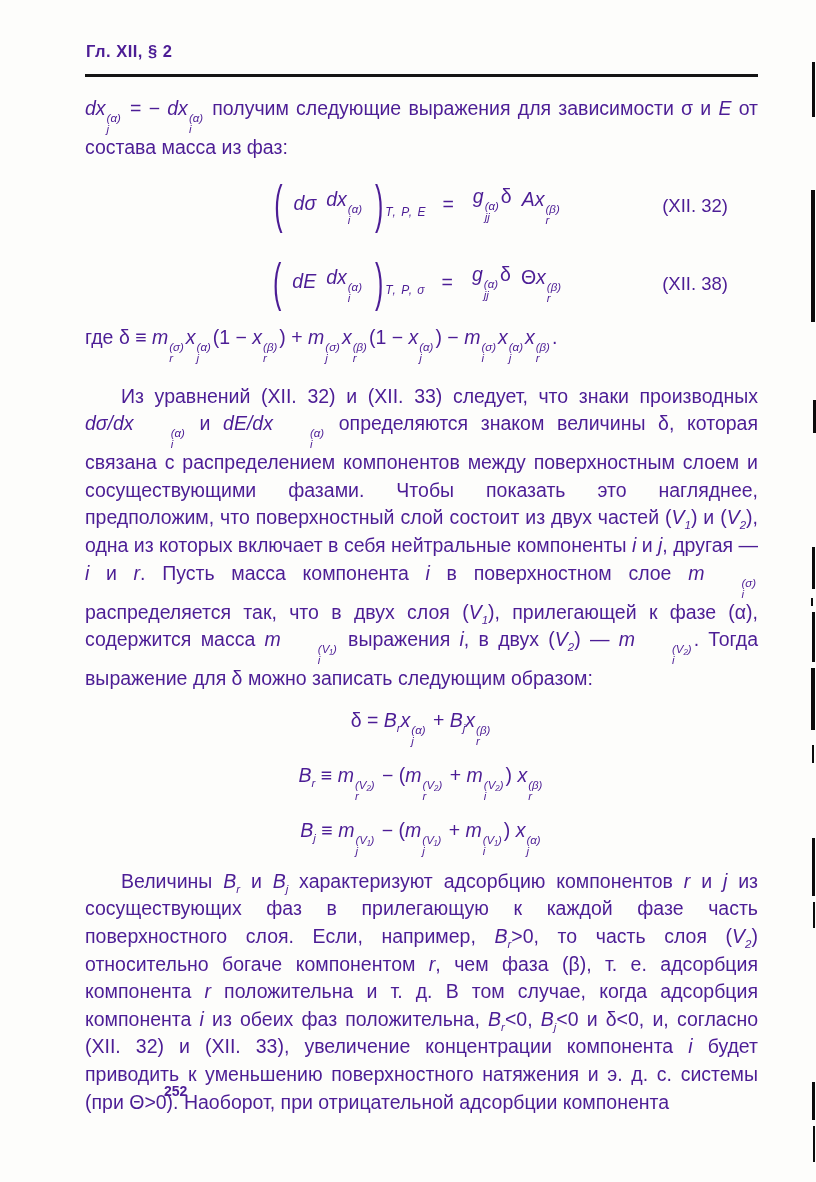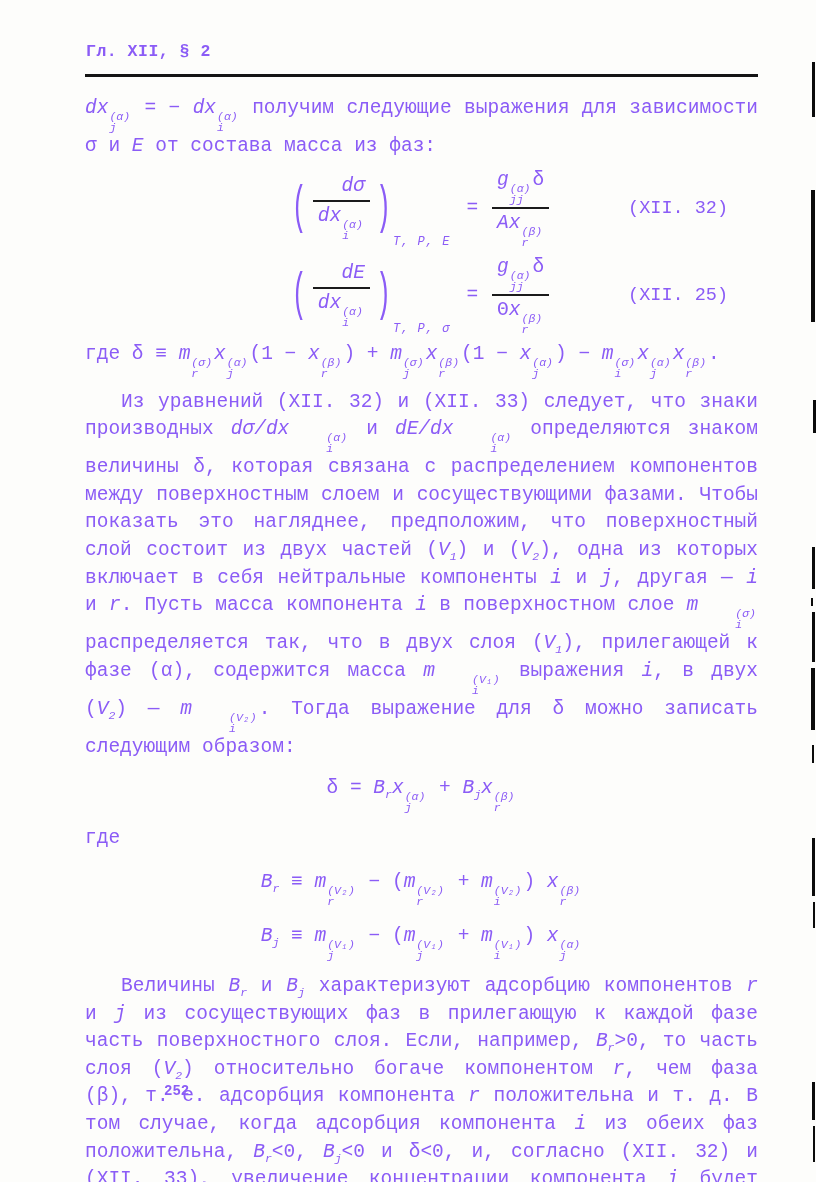--- a/index.html
+++ b/index.html
@@ -1,19 +1,19 @@
 <!DOCTYPE html>
 <html><head>
 <meta charset="utf-8">
 <style>
   html,body { margin:0; padding:0; }
   .page {
     position:relative; width:816px; height:1182px;
-    background:#fdfdfb; color:#8b5cf6;
-    font-family:Liberation Mono, monospace;
+    background:#fdfdfb; color:#4c1d95;
+    font-family:Liberation Sans, sans-serif;
     overflow:hidden;
   }
   .header {
     position:absolute; left:86px; top:42px;
     font-weight:bold; font-size:16.5px; letter-spacing:.5px;
   }
   .rule { position:absolute; left:85px; top:74px; width:673px; height:3px; background:#141414; }
   .text {
     position:absolute; left:85px; top:95px; width:673px;
     font-size:19.5px; line-height:27.6px; text-align:justify;
@@ -27,26 +27,26 @@
     vertical-align:-7px; font-size:11.5px; line-height:10px;
     margin:0 2px 0 1px; font-style:italic;
   }
   .ss .ssup { height:11px; }
   .ss .ssub { height:10px; }
   .eqrow {
     position:relative; display:flex; justify-content:center; align-items:center;
     margin:8px 0 6px; min-height:70px; line-height:23px;
   }
   .eqlabel { position:absolute; right:30px; top:50%; transform:translateY(-50%); font-size:18.5px;margin-left:40px; }
-  .frac { display:inline-flex; flex-direction:column; align-items:flex-end; margin:0 4px; text-align:center; }
+  .frac { display:inline-flex; flex-direction:row; align-items:center; margin:0 4px; text-align:center; }
   .frac .num { padding:0 5px 2px; }
   .frac .bar { align-self:stretch; height:2px; background:#1b1b1b; }
   .frac .den { padding:3px 5px 0; }
   .bigp { display:inline-block; transform:scaleY(2.1); font-size:25px; margin:0 2px; }
-  .cond { font-size:12px; font-style:italic; position:relative; top:34px; margin:0 6px 0 0; letter-spacing:1px; }
+  .cond { font-size:12px; font-style:italic; position:relative; top:8px; margin:0 6px 0 0; letter-spacing:1px; }
   .eqsign { margin:0 10px; }
   .ceq { text-align:center; margin:12px 0; line-height:34px; }
   .gde { margin:2px 0 0; }
   .pagenum { position:absolute; left:164px; top:1083px; font-weight:bold; font-size:14px; }
   .art { position:absolute; background:#0b0b0b; }
 </style>
 </head>
 <body>
 
 <div class="page">
@@ -108,21 +108,21 @@
         <span class="num"><span class="rv">g</span><span class="ss">
               <span class="ssup">(α)</span>
               <span class="ssub">jj</span>
             </span><span class="rt">δ</span></span>
         <span class="bar"></span>
         <span class="den"><span class="rt">Θ</span><span class="rv">x</span><span class="ss">
               <span class="ssup">(β)</span>
               <span class="ssub">r</span>
             </span></span>
       </span>
-      <span class="eqlabel">(XII. 25)</span>
+      <span class="eqlabel">(XII. 38)</span>
     </div>
 
     <p><span class="rt">где  δ ≡ </span><span class="rv">m</span><span class="ss">
           <span class="ssup">(σ)</span>
           <span class="ssub">r</span>
         </span><span class="rv">x</span><span class="ss">
           <span class="ssup">(α)</span>
           <span class="ssub">j</span>
         </span><span class="rt">(1 − </span><span class="rv">x</span><span class="ss">
           <span class="ssup">(β)</span>
@@ -140,21 +140,21 @@
           <span class="ssup">(σ)</span>
           <span class="ssub">i</span>
         </span><span class="rv">x</span><span class="ss">
           <span class="ssup">(α)</span>
           <span class="ssub">j</span>
         </span><span class="rv">x</span><span class="ss">
           <span class="ssup">(β)</span>
           <span class="ssub">r</span>
         </span><span class="rt">.</span></p>
 
-    <p class="indent" style="margin-top:10px;"><span class="rt">Из уравнений (XII. 32) и (XII. 33) следует, что знаки производных </span><span class="rv">dσ/dx</span><span class="ss">
+    <p class="indent" style="margin-top:20px;"><span class="rt">Из уравнений (XII. 32) и (XII. 33) следует, что знаки производных </span><span class="rv">dσ/dx</span><span class="ss">
           <span class="ssup">(α)</span>
           <span class="ssub">i</span>
         </span><span class="rt"> и </span><span class="rv">dE/dx</span><span class="ss">
           <span class="ssup">(α)</span>
           <span class="ssub">i</span>
         </span><span class="rt"> определяются знаком величины δ, которая связана с распределением компонентов между поверхностным слоем и сосуществующими фазами. Чтобы показать это нагляднее, предположим, что поверхностный слой состоит из двух частей (</span><span class="rv">V</span><sub>1</sub><span class="rt">) и (</span><span class="rv">V</span><sub>2</sub><span class="rt">), одна из которых включает в себя нейтральные компоненты </span><span class="rv">i</span><span class="rt"> и </span><span class="rv">j</span><span class="rt">, другая — </span><span class="rv">i</span><span class="rt"> и </span><span class="rv">r</span><span class="rt">. Пусть масса компонента </span><span class="rv">i</span><span class="rt"> в поверхностном слое </span><span class="rv">m</span><span class="ss">
           <span class="ssup">(σ)</span>
           <span class="ssub">i</span>
         </span><span class="rt"> распределяется так, что в двух слоя (</span><span class="rv">V</span><sub>1</sub><span class="rt">), прилегающей к фазе (α), содержится масса </span><span class="rv">m</span><span class="ss">
           <span class="ssup">(V₁)</span>
@@ -165,21 +165,20 @@
         </span><span class="rt">. Тогда выражение для δ можно записать следующим образом:</span></p>
 
     <div class="ceq" style="margin-top:10px;"><span class="rt">δ = </span><span class="rv">B</span><sub>r</sub><span class="rv">x</span><span class="ss">
           <span class="ssup">(α)</span>
           <span class="ssub">j</span>
         </span><span class="rt"> + </span><span class="rv">B</span><sub>j</sub><span class="rv">x</span><span class="ss">
           <span class="ssup">(β)</span>
           <span class="ssub">r</span>
         </span></div>
 
-    <p class="gde">где</p>
 
     <div class="ceq"><span class="rv">B</span><sub>r</sub><span class="rt"> ≡ </span><span class="rv">m</span><span class="ss">
           <span class="ssup">(V₂)</span>
           <span class="ssub">r</span>
         </span><span class="rt"> − (</span><span class="rv">m</span><span class="ss">
           <span class="ssup">(V₂)</span>
           <span class="ssub">r</span>
         </span><span class="rt"> + </span><span class="rv">m</span><span class="ss">
           <span class="ssup">(V₂)</span>
           <span class="ssub">i</span>

